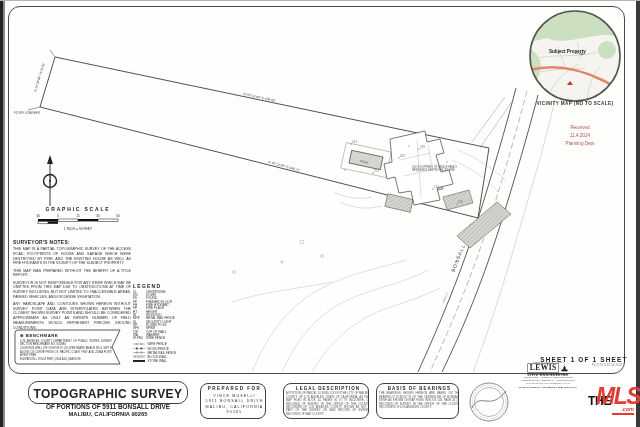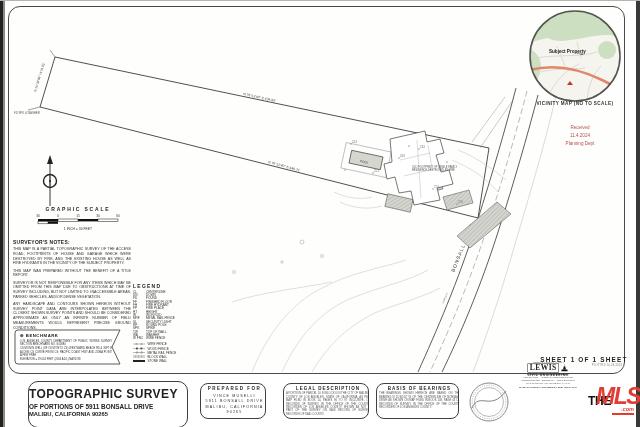--- a/index.html
+++ b/index.html
@@ -37,22 +37,22 @@
   .vic-cap{left:521px;top:101px;width:108px;text-align:center;font-size:4.6px;
            font-weight:bold;letter-spacing:.4px;color:#333;}
   .recv{left:547px;top:124px;width:66px;text-align:center;color:#b4544e;
         font-size:4.6px;line-height:1.7;}
   .sheetno{left:538px;top:356px;width:92px;text-align:center;font-size:6.4px;
            font-weight:bold;letter-spacing:1.2px;color:#222;}
   .sheetno .sub{font-size:5.8px;font-weight:normal;color:#8a8a86;letter-spacing:.2px;
                 transform:scale(.5);transform-origin:100% 0;margin-top:0px;}
   
   .bbox{border:1.4px solid #3f3f3d;border-radius:8px;background:#fff;box-sizing:border-box;}
-  .titlebox{left:28px;top:381px;width:160px;height:47px;border-width:1.8px;border-radius:10px;
-            padding-top:5px;}
+  .titlebox{left:28px;top:381px;width:160px;height:23px;border-width:1.8px;border-radius:10px;
+            text-align:center;padding-top:5px;}
   .titlebox .t1{font-size:12px;font-weight:bold;letter-spacing:.4px;}
   .titlebox .t2{font-size:6.4px;font-weight:bold;margin-top:1.5px;}
   .titlebox .t3{font-size:5.8px;font-weight:bold;margin-top:1px;}
   .prepbox{left:200px;top:383px;width:66px;height:36px;overflow:hidden;}
   .prep-in{padding:4px 3px;text-align:center;}
   .prep-in .hd{font-size:9px;font-weight:bold;letter-spacing:3px;margin-bottom:3px;}
   .prep-in .ln{font-size:7.4px;letter-spacing:2.2px;line-height:1.5;color:#333;}
   .legalbox{left:283px;top:383px;width:86px;height:36px;overflow:hidden;}
   .basisbox{left:376px;top:383px;width:83px;height:36px;overflow:hidden;}
   .desc-in{padding:3px 4px;}

